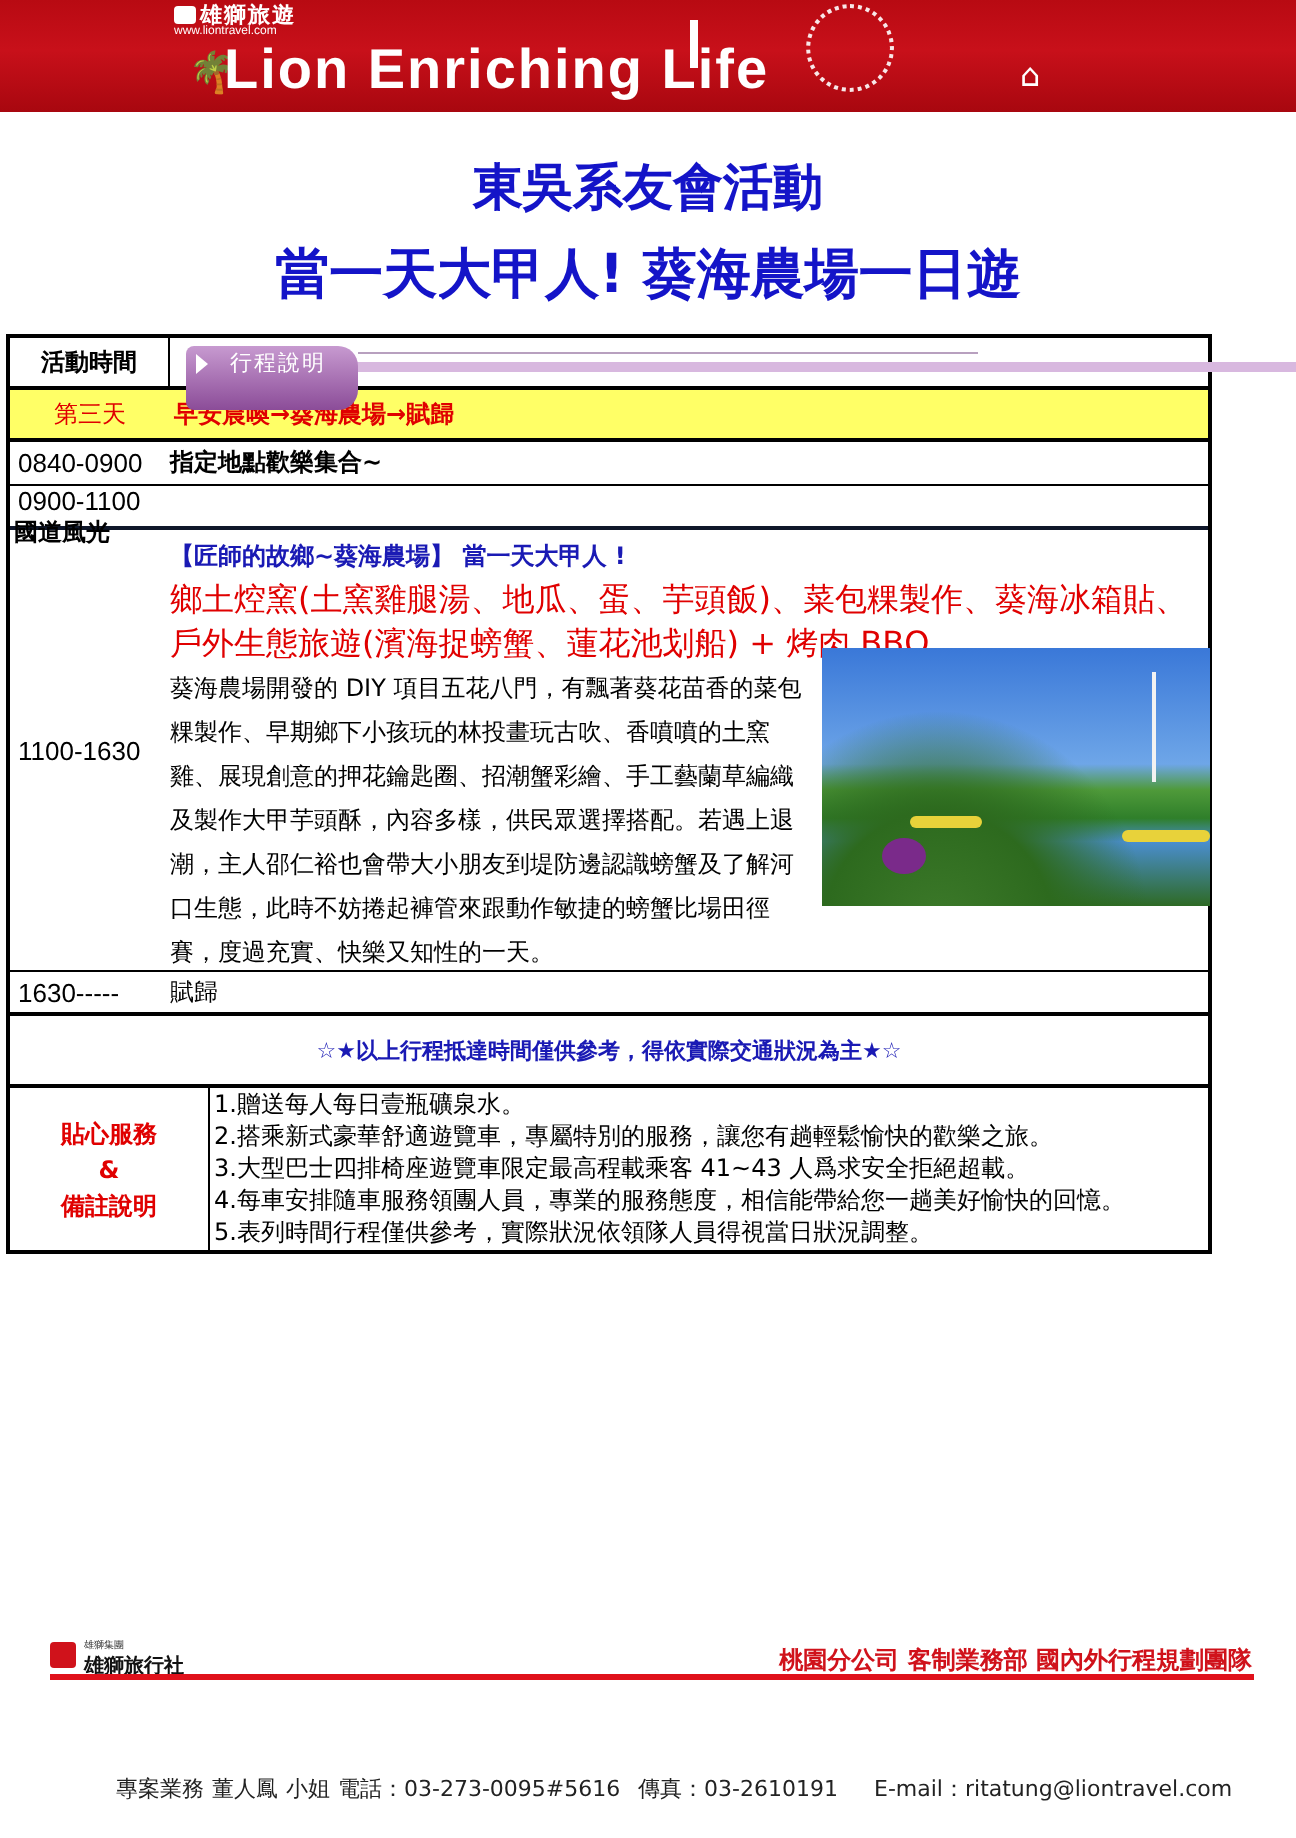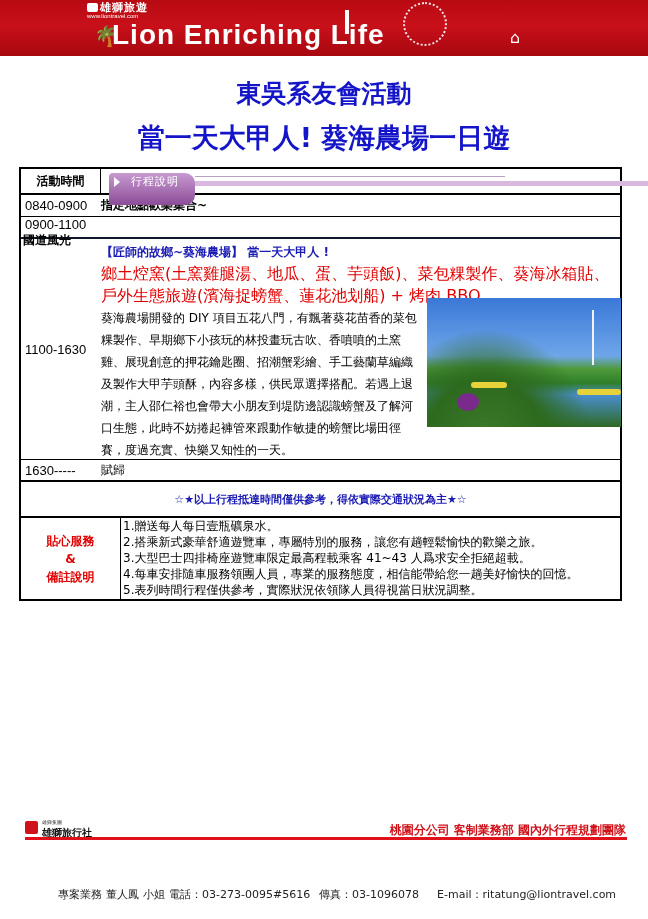--- a/index.html
+++ b/index.html
@@ -22,21 +22,21 @@
   .banner .palm { position: absolute; left: 94px; top: 26px; color: #fff; font-size: 20px; line-height: 20px; }
   .banner .tower { position: absolute; left: 345px; top: 10px; width: 4px; height: 24px; background: #fff; }
   .banner .wheel { position: absolute; left: 403px; top: 2px; width: 44px; height: 44px; border: 2px dotted #fff; border-radius: 50%; opacity: 0.9; }
   .banner .house { position: absolute; left: 510px; top: 28px; color: #fff; font-size: 16px; }
 
   
   .title1 { position: absolute; left: 0; top: 78px; width: 648px; text-align: center; color: #1414c8; font-size: 25px; font-weight: bold; line-height: 32px; }
   .title2 { position: absolute; left: 0; top: 120px; width: 648px; text-align: center; color: #1414c8; font-size: 27px; font-weight: bold; line-height: 36px; }
 
   
-  .itin { position: absolute; left: 19px; top: 167px; width: 603px; border: 2px solid #000; }
+  .itin { position: absolute; left: 3px; top: 167px; width: 603px; border: 2px solid #000; }
   .row { display: flex; border-bottom: 1px solid #000; }
   .row:last-child { border-bottom: none; }
   .row .time { width: 78px; flex: none; font-size: 12px; padding-left: 4px; display: flex; align-items: center; white-space: nowrap; font-family: "Liberation Sans", sans-serif; }
   .row .desc { flex: 1; font-size: 12px; padding-left: 2px; display: flex; align-items: center; }
 
   .row.head { height: 26px; border-bottom: 2px solid #000; }
   .row.head .time { width: 80px; justify-content: center; font-size: 12px; font-weight: bold; border-right: 1px solid #000; padding-left: 0; }
   .tabbar { position: relative; flex: 1; height: 100%; }
   .tabbar .tab {
     position: absolute; left: 8px; top: 4px; height: 32px; width: 86px; border-radius: 4px 10px 10px 4px;
@@ -117,20 +117,24 @@
 <div class="itin">
   <div class="row head">
     <div class="time">活動時間</div>
     <div class="tabbar">
       <div class="line1"></div>
       <div class="line2"></div>
       <div class="tab">行程說明</div>
     </div>
   </div>
 
+  <div class="row day">
+    <div class="time">第三天</div>
+    <div class="desc">早安晨喚→葵海農場→賦歸</div>
+  </div>
 
   <div class="row r1">
     <div class="time">0840-0900</div>
     <div class="desc">指定地點歡樂集合~</div>
   </div>
 
   <div class="row r2">
     <div class="time">0900-1100</div>
     <div class="desc">國道風光</div>
   </div>
@@ -182,18 +186,18 @@
 </div>
 <div class="footer-dept">桃園分公司 客制業務部 國內外行程規劃團隊</div>
 <div class="footer-rule"></div>
 
 <div class="contacts">
   <div class="line">
     <span class="c-role">專案業務</span>
     <span class="c-name">董人鳳</span>
     <span class="c-title">小姐</span>
     <span class="c-phone">電話：03-273-0095#5616</span>
-    <span class="c-fax">傳真：03-1096078</span>
+    <span class="c-fax">傳真：03-2610191</span>
     <span class="c-email">E-mail：ritatung@liontravel.com</span>
   </div>
   
   
 </div>
 
 </body></html>

